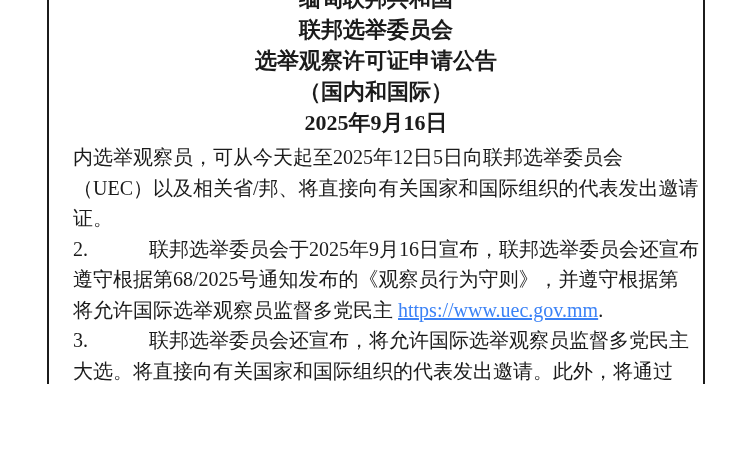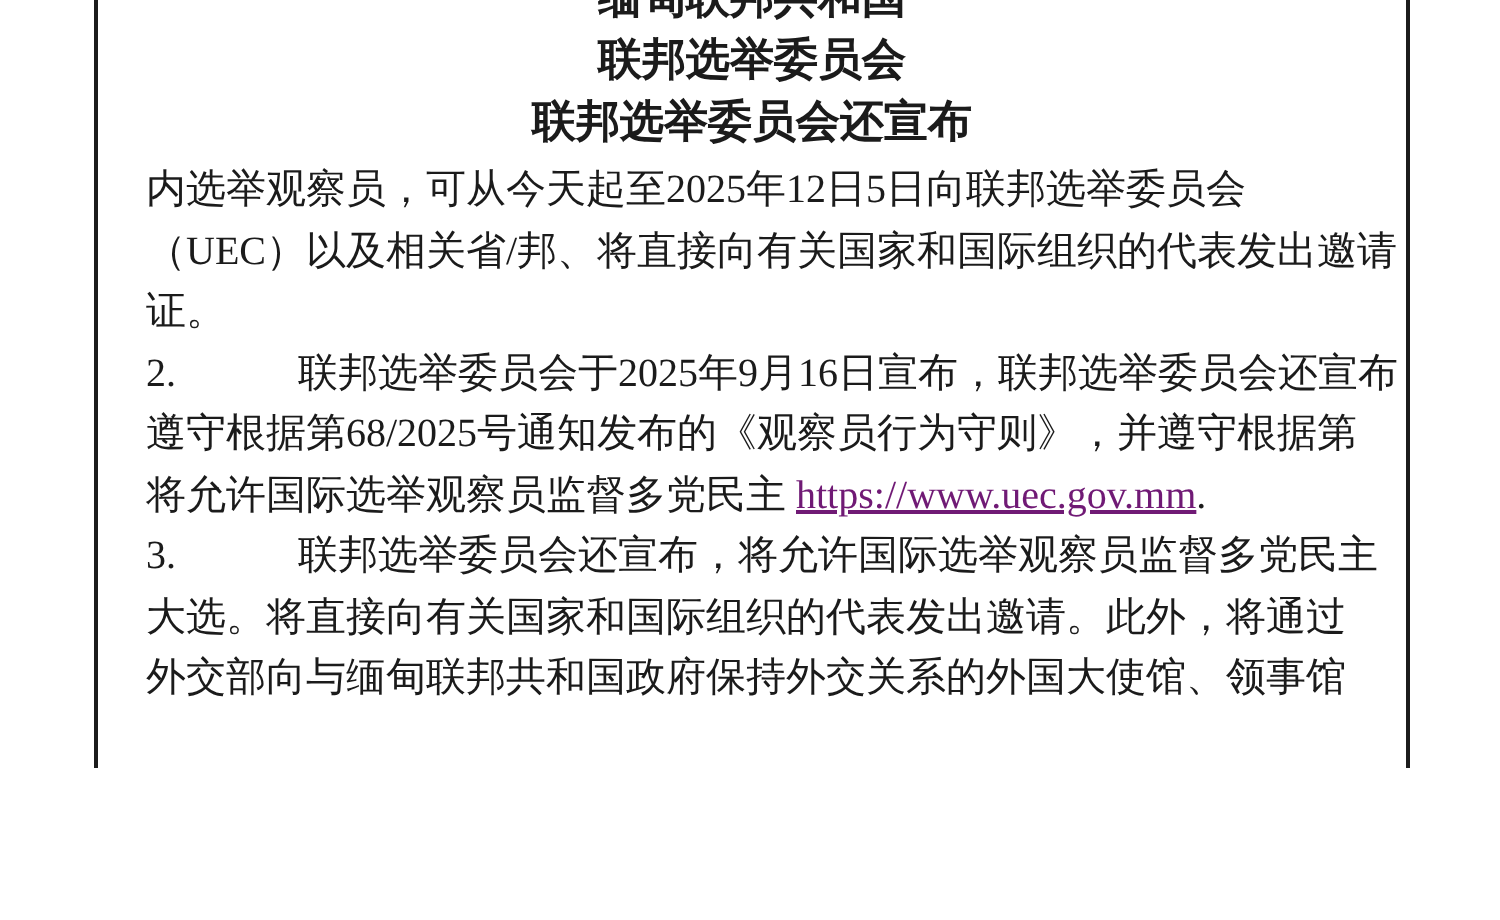--- a/index.html
+++ b/index.html
@@ -40,39 +40,41 @@
     padding-left: 24px;
     font-size: 20px;
     line-height: 30.5px;
   }
   .line { white-space: nowrap; }
   .para-num {
     display: inline-block;
     width: 76px;
   }
   .doc-link {
-    color: #701a75;
+    color: #3b82f6;
     text-decoration: underline;
     cursor: pointer;
   }
 </style>
 </head>
 <body>
 
 <div class="page">
 
   <div class="border-line border-left"></div>
   <div class="border-line border-right"></div>
 
   <div class="content">
 
     <div class="title-block">
       <div class="line">缅甸联邦共和国</div>
       <div class="line">联邦选举委员会</div>
-      <div class="line">联邦选举委员会还宣布</div>
+      <div class="line">选举观察许可证申请公告</div>
+      <div class="line">（国内和国际）</div>
+      <div class="line">2025年9月16日</div>
     </div>
 
     <div class="body-block">
 
       <div>
         <div class="line">内选举观察员，可从今天起至2025年12日5日向联邦选举委员会</div>
         <div class="line">（UEC）以及相关省/邦、将直接向有关国家和国际组织的代表发出邀请</div>
         <div class="line">证。</div>
       </div>
 

